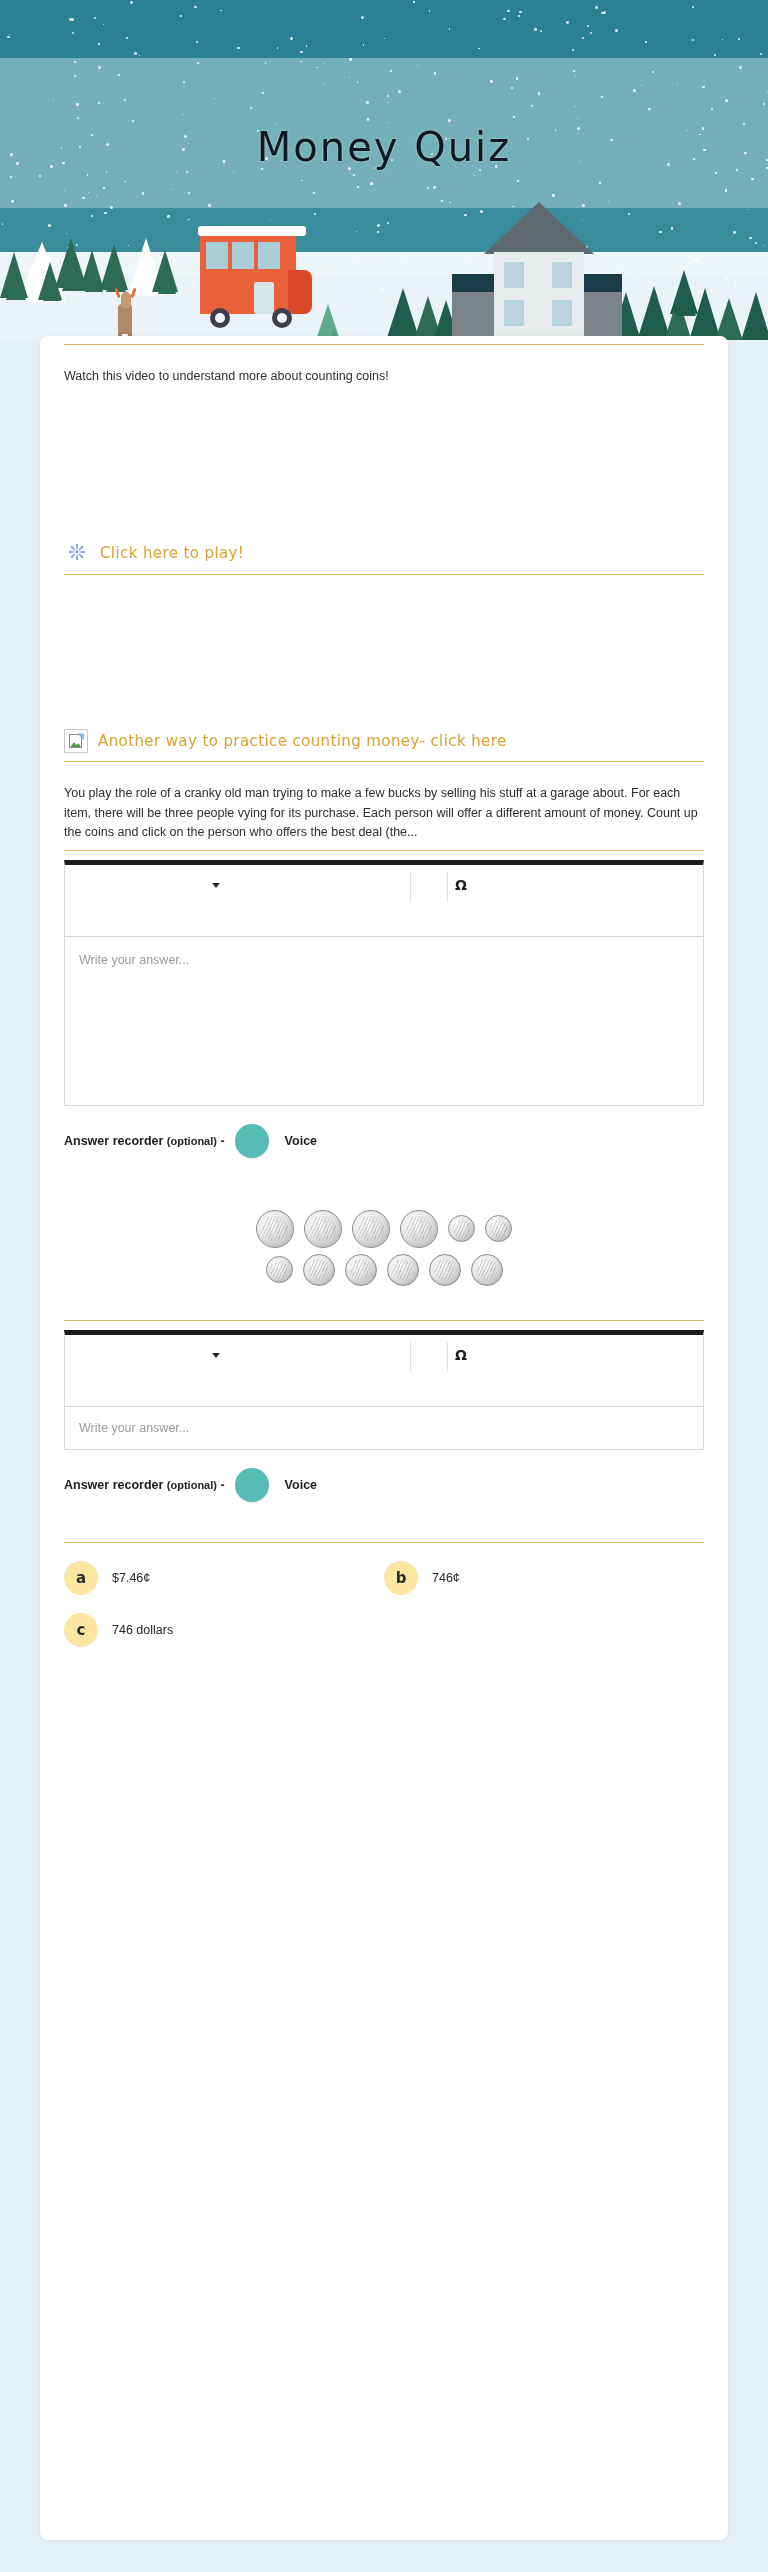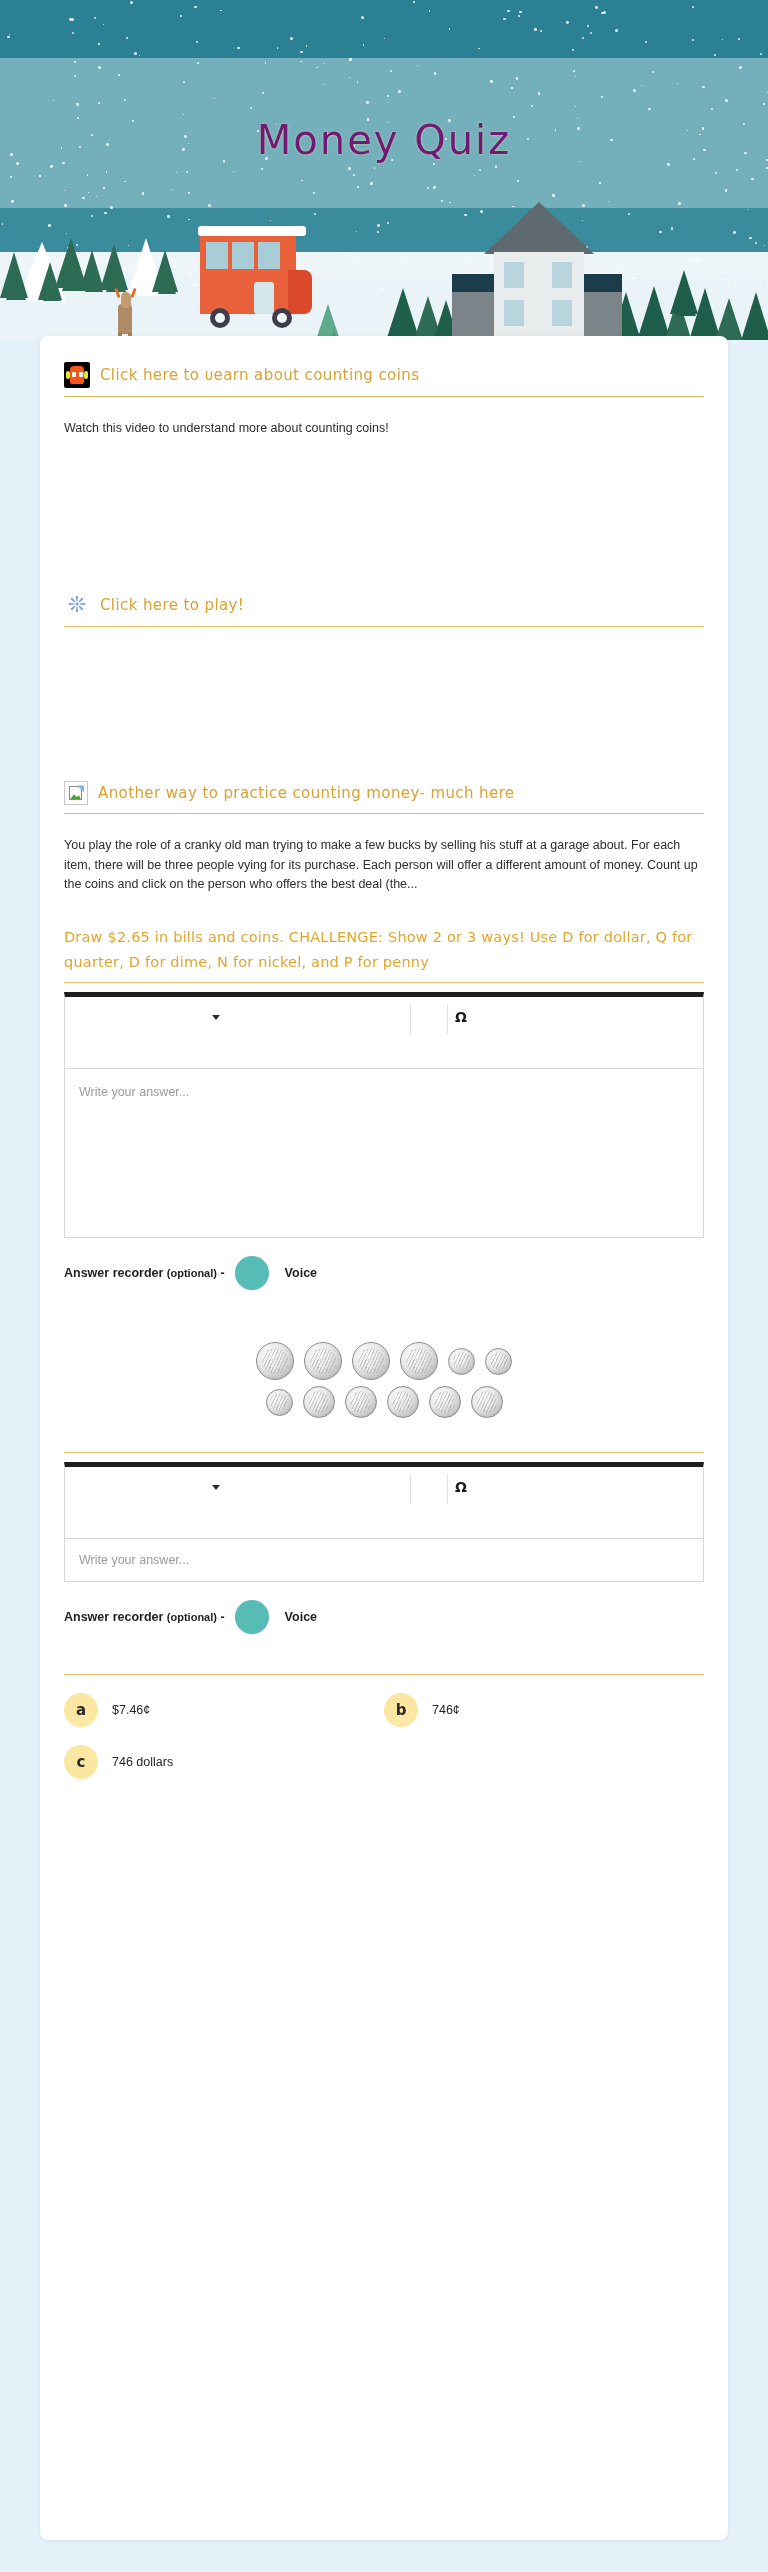--- a/index.html
+++ b/index.html
@@ -42,25 +42,25 @@
     background:#e9f3f8;
   }
   .snow-dot {
     position:absolute;
     background:#ffffff;
     border-radius:50%;
     opacity:.85;
   }
   .hero-title {
     position:absolute;
-    left:0; top:117px; width:768px;
+    left:0; top:124px; width:768px;
     text-align:center;
     font-family:"DejaVu Sans", sans-serif;
     font-size:40px;
-    color:#701a75;
+    color:#0f172a;
     letter-spacing:2px;
     z-index:30;
     text-shadow: 0 0 2px rgba(255,255,160,.7);
   }
 
   .van {
     position:absolute;
     left:196px; top:222px;
     width:115px; height:110px;
     z-index:12;
@@ -693,30 +693,20 @@
     <div style="position:absolute;left:10px;top:44px;width:4px;height:18px;background:#a07f5b;"></div>
     <div style="position:absolute;left:20px;top:44px;width:4px;height:18px;background:#a07f5b;"></div>
   </div>
 
   <div class="hero-title">Money Quiz</div>
 </div>
 
 <div class="card">
 
   <div class="section">
-    <div class="link-row">
-      <div class="ico-robot">
-        <div class="ear-l"></div>
-          <div class="ear-r"></div>
-        <div class="head"></div>
-        <div class="eye-l"></div>
-          <div class="eye-r"></div>
-      </div>
-      <span class="link-text">Click here to ᴜearn about counting coins</span>
-    </div>
     <hr class="rule">
     <p class="body-text">Watch this video to understand more about counting coins!</p>
     <div class="spacer-lg"></div>
   </div>
 
   <div class="section">
     <div class="link-row tight">
       <div class="ico-snow">❊</div>
       <span class="link-text">Click here to play!</span>
     </div>
@@ -724,28 +714,27 @@
     <div class="spacer-lg"></div>
   </div>
 
   <div class="section">
     <div class="link-row tight">
       <div class="ico-broken">
         <div class="pg"></div>
           <div class="gl"></div>
           <div class="corner"></div>
       </div>
-      <span class="link-text">Another way to practice counting money- much here</span>
+      <span class="link-text">Another way to practice counting money- click here</span>
     </div>
     <hr class="rule">
     <p class="body-text">You play the role of a cranky old man trying to make a few bucks by selling his stuff at a garage about. For each item, there will be three people vying for its purchase. Each person will offer a different amount of money. Count up the coins and click on the person who offers the best deal (the...</p>
   </div>
 
   <div class="section">
-    <div class="q-heading">Draw $2.65 in bills and coins. CHALLENGE: Show 2 or 3 ways! Use D for dollar, Q for quarter, D for dime, N for nickel, and P for penny</div>
     <hr class="q-rule">
 
     <div class="editor">
       <div class="toolbar">
         <div class="tb-caret"></div>
         <div class="tb-sep" style="left:345px"></div>
         <div class="tb-sep" style="left:382px"></div>
         <div class="tb-omega">Ω</div>
       </div>
       <div class="toolbar-fill"></div>

